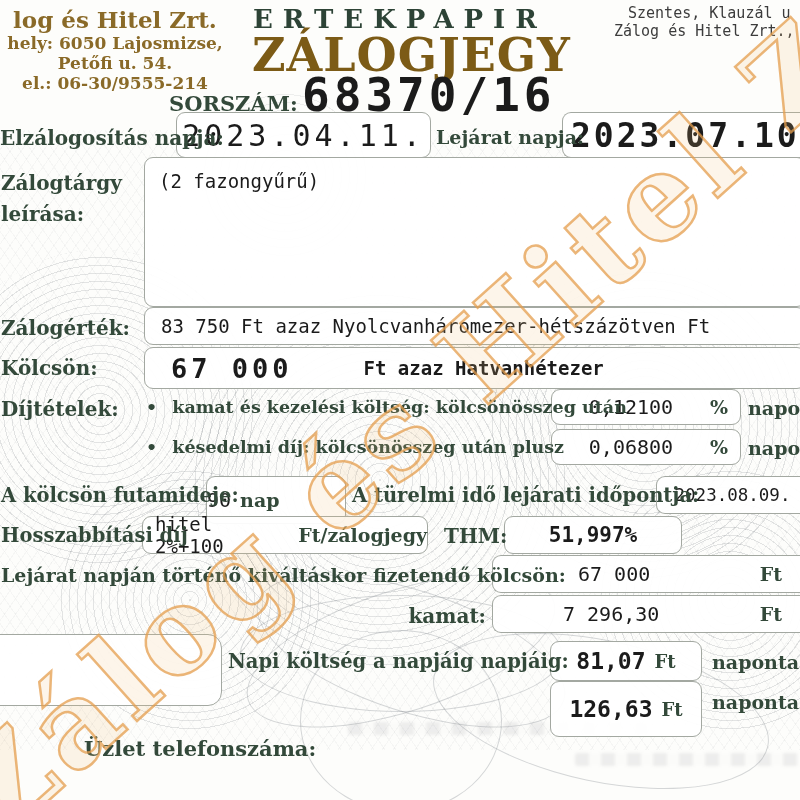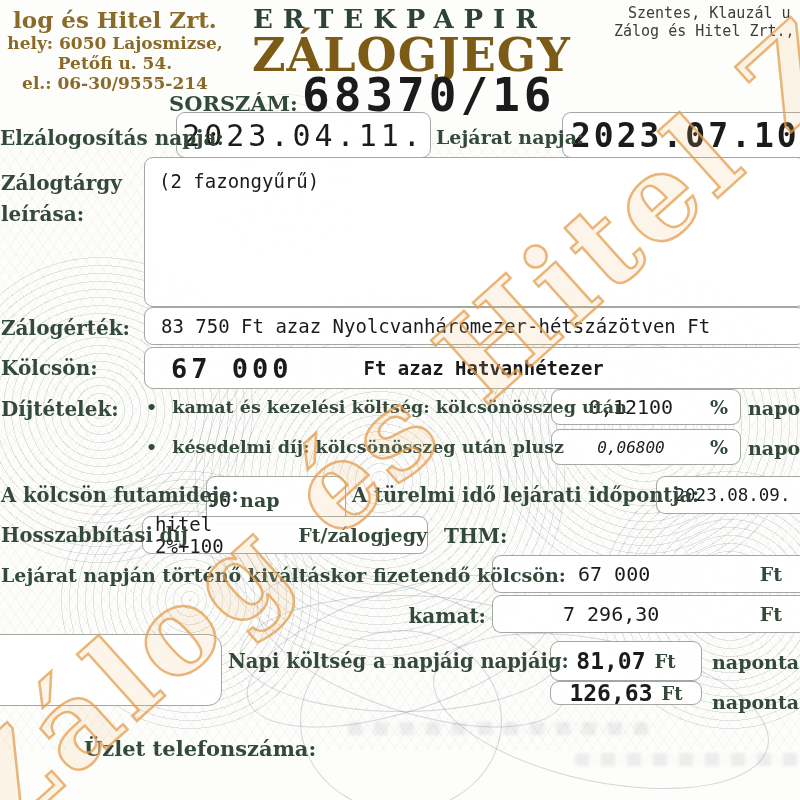--- a/index.html
+++ b/index.html
@@ -100,62 +100,65 @@
     <span class="mono" style="font-size:20px;flex:1;text-align:center;">0,12100</span>
     <span class="lab" style="font-size:19px;margin-right:12px;">%</span>
   </div>
   <div class="abs lab" style="left:748px;top:397px;font-size:19px;white-space:nowrap;">naponta</div>
 
   <div class="abs lab" style="left:146px;top:437px;font-size:17.5px;white-space:nowrap;">
     <span>•</span>
     <span style="margin-left:9px;">késedelmi díj: kölcsönösszeg után plusz</span>
   </div>
   <div class="box" style="left:551px;top:429px;width:190px;height:36px;">
-    <span class="mono" style="font-size:16px;flex:1;text-align:center;font-style:italic;">0,06800</span>
+    <span class="mono" style="font-size:20px;flex:1;text-align:center;">0,06800</span>
     <span class="lab" style="font-size:19px;margin-right:12px;">%</span>
   </div>
   <div class="abs lab" style="left:748px;top:437px;font-size:19px;white-space:nowrap;">naponta</div>
 
   <div class="abs lab" style="left:1px;top:484px;font-size:19.5px;">A kölcsön futamideje:</div>
   <div class="box" style="left:206px;top:476px;width:140px;height:48px;justify-content:flex-start;">
     <span class="mono" style="font-size:20px;">90</span>
     <span class="lab" style="font-size:19px;margin-left:9px;">nap</span>
   </div>
   <div class="abs lab" style="left:352px;top:484px;font-size:19.5px;">A türelmi idő lejárati időpontja:</div>
   <div class="box" style="left:656px;top:476px;width:152px;height:38px;justify-content:center;border-right:none;">
     <span class="mono" style="font-size:17.5px;">2023.08.09.</span>
   </div>
 
   <div class="abs lab" style="left:1px;top:524px;font-size:19.5px;">Hosszabbítási díj</div>
   <div class="box" style="left:142px;top:516px;width:286px;height:38px;">
     <span class="mono" style="font-size:19px;margin-left:12px;">hitel 2%+100</span>
     <span class="lab" style="font-size:19px;margin-left:9px;">Ft/zálogjegy</span>
   </div>
   <div class="abs lab" style="left:444px;top:524px;font-size:20px;">THM:</div>
+  <div class="box" style="left:504px;top:516px;width:178px;height:38px;justify-content:center;">
+    <span class="mono" style="font-size:21px;font-weight:bold;">51,997%</span>
+  </div>
 
   <div class="abs lab" style="left:1px;top:564px;font-size:19px;white-space:nowrap;">Lejárat napján történő kiváltáskor fizetendő kölcsön:</div>
   <div class="box" style="left:492px;top:555px;width:316px;height:38px;border-right:none;">
     <span class="mono" style="font-size:20px;margin-left:85px;">67 000</span>
     <span class="lab" style="font-size:19px;margin-left:auto;margin-right:26px;">Ft</span>
   </div>
 
   <div class="abs lab" style="left:380px;top:604px;width:106px;text-align:right;font-size:20px;">kamat:</div>
   <div class="box" style="left:492px;top:595px;width:316px;height:38px;border-right:none;">
     <span class="mono" style="font-size:20px;margin-left:70px;">7 296,30</span>
     <span class="lab" style="font-size:19px;margin-left:auto;margin-right:26px;">Ft</span>
   </div>
 
   <div class="abs lab" style="left:228px;top:650px;font-size:19.5px;white-space:nowrap;">Napi költség a napjáig napjáig:</div>
   <div class="box" style="left:550px;top:641px;width:152px;height:40px;justify-content:center;">
     <span class="mono" style="font-size:23px;font-weight:bold;">81,07</span>
     <span class="lab" style="font-size:18px;margin-left:9px;">Ft</span>
   </div>
   <div class="abs lab" style="left:712px;top:651px;font-size:19px;white-space:nowrap;">naponta</div>
 
-  <div class="box" style="left:550px;top:681px;width:152px;height:24px;justify-content:center;">
+  <div class="box" style="left:550px;top:681px;width:152px;height:56px;justify-content:center;">
     <span class="mono" style="font-size:23px;font-weight:bold;">126,63</span>
     <span class="lab" style="font-size:18px;margin-left:9px;">Ft</span>
   </div>
   <div class="abs lab" style="left:712px;top:691px;font-size:19px;white-space:nowrap;">naponta</div>
 
   <div class="box" style="left:-28px;top:634px;width:250px;height:72px;border-radius:14px;"></div>
   <div class="abs lab" style="left:84px;top:736px;font-size:21px;">Üzlet telefonszáma:</div>
 
   <div class="smudge" style="left:348px;top:722px;width:300px;height:13px;"></div>
   <div class="smudge" style="left:575px;top:753px;width:225px;height:13px;"></div>

